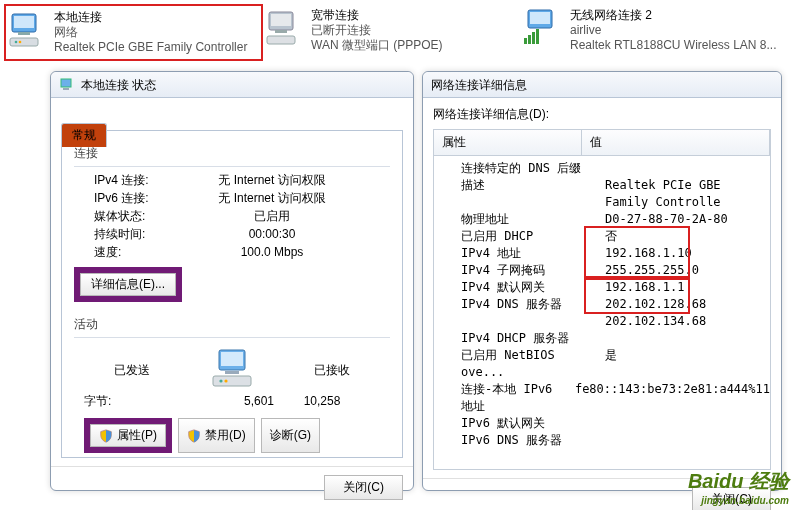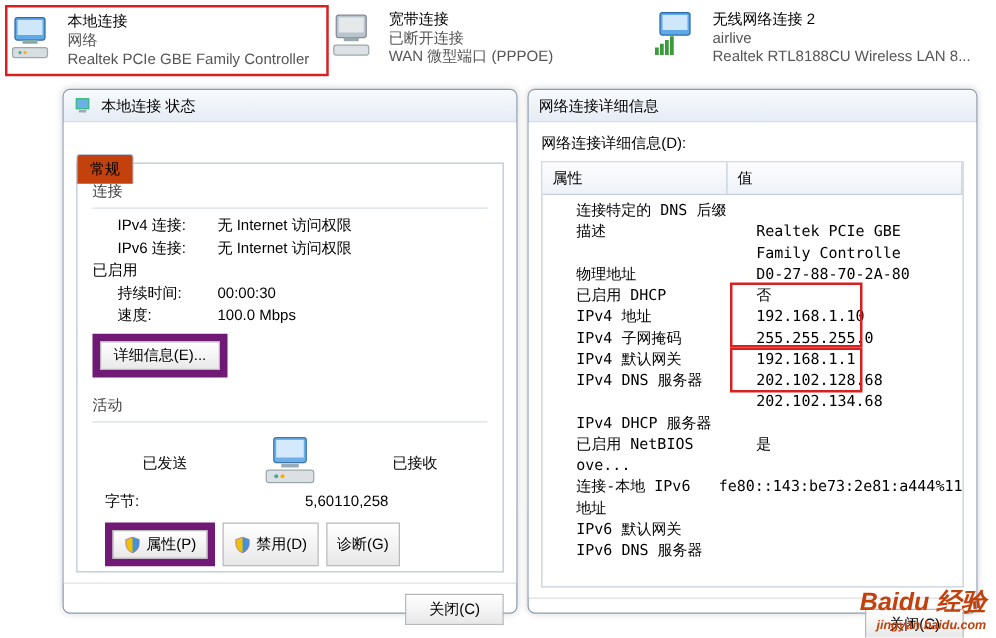--- a/index.html
+++ b/index.html
@@ -12,21 +12,21 @@
 .conn-text .title { color: #000; }
 .windows { display: flex; padding: 6px 4px 4px 50px; gap: 8px; }
 .win { border: 1px solid #8d9db1; border-radius: 6px; background: #fff; box-shadow: 0 0 6px rgba(0,0,0,0.15); display: flex; flex-direction: column; }
 .win-title { height: 26px; line-height: 26px; padding-left: 8px; background: linear-gradient(#f7f9fc,#e6ecf5); border-bottom: 1px solid #b8c5d6; border-radius: 6px 6px 0 0; display: flex; align-items: center; }
 .win-body { padding: 8px 10px; flex: 1; background: #fff; }
 .tab { display: inline-block; border: 1px solid #b8c5d6; border-bottom: none; padding: 3px 10px; background: #c2410c; border-radius: 3px 3px 0 0; position: relative; top: 17px; }
 .pane { border: 1px solid #b8c5d6; padding: 8px 12px 10px 12px; }
 .section-head { color: #404040; margin: 6px 0 4px 0; }
 .row { display: flex; line-height: 18px; }
 .row .l { width: 100px; padding-left: 20px; }
-.row .r { flex: 1; text-align: left; padding-right: 20px; }
+.row .r { flex: 1; text-align: center; padding-right: 20px; }
 .details-btn { display: inline-block; border: 1px solid #b8b8b8; background: linear-gradient(#fff,#e9e9e9); padding: 2px 10px; margin: 6px 0 6px 20px; font-size: 12px; }
 .red-box { border: 6px solid #701a75; display: inline-block; padding: 0; }
 .act-head { text-align: center; position: relative; height: 50px; }
 .act-head .sent { position: absolute; left: 40px; top: 20px; }
 .act-head .recv { position: absolute; right: 40px; top: 20px; }
 .act-icon { display: inline-block; margin-top: 4px; }
 .btns { display: flex; gap: 6px; margin-top: 8px; padding-left: 10px; }
 .btn { border: 1px solid #b8b8b8; background: linear-gradient(#fff,#e8e8e8); padding: 2px 8px; display: inline-flex; align-items: center; gap: 4px; font-size: 12px; }
 .shield { width: 14px; height: 14px; }
 .footer { text-align: right; padding: 8px 10px; border-top: 1px solid #e0e0e0; }
@@ -34,21 +34,21 @@
 .details-list { border: 1px solid #c5ced9; margin-top: 6px; }
 .details-head { display: flex; background: linear-gradient(#fdfdfe,#eef2f7); border-bottom: 1px solid #c5ced9; }
 .details-head div { padding: 4px 8px; border-right: 1px solid #c5ced9; }
 .dh1 { width: 148px; }
 .dh2 { flex: 1; }
 .details-body { padding: 4px 0 20px 0; position: relative; }
 .drow { display: flex; line-height: 17px; font-family: SimSun, monospace; }
 .drow .p { width: 148px; padding-left: 8px; margin-left: 19px; }
 .drow .v { flex: 1; padding-left: 4px; }
 .val-red { border: 2px solid #d92020; position: absolute; }
-.watermark { position: absolute; right: 8px; bottom: 4px; color: #c2410c; font-size: 20px; font-style: italic; font-weight: bold; }
+.watermark { position: absolute; right: 8px; bottom: 4px; color: #4d7c0f; font-size: 20px; font-style: italic; font-weight: bold; }
 .watermark small { font-size: 10px; display: block; text-align: right; }
 .monitor-svg { width: 40px; height: 40px; }
 hr.sep { border: none; border-top: 1px solid #d8dee7; margin: 4px 0; }
 </style>
 </head>
 <body>
 
 <div class="top-row">
   <div class="conn-item highlighted">
     <span class="conn-icon">
@@ -118,20 +118,21 @@
         <hr class="sep">
         <div class="row">
             <span class="l">IPv4 连接:</span>
             <span class="r">无 Internet 访问权限</span>
           </div>
         <div class="row">
             <span class="l">IPv6 连接:</span>
             <span class="r">无 Internet 访问权限</span>
           </div>
         <div class="row">
+            <span class="l">媒体状态:</span>
             <span class="r">已启用</span>
           </div>
         <div class="row">
             <span class="l">持续时间:</span>
             <span class="r">00:00:30</span>
           </div>
         <div class="row">
             <span class="l">速度:</span>
             <span class="r">100.0 Mbps</span>
           </div>

